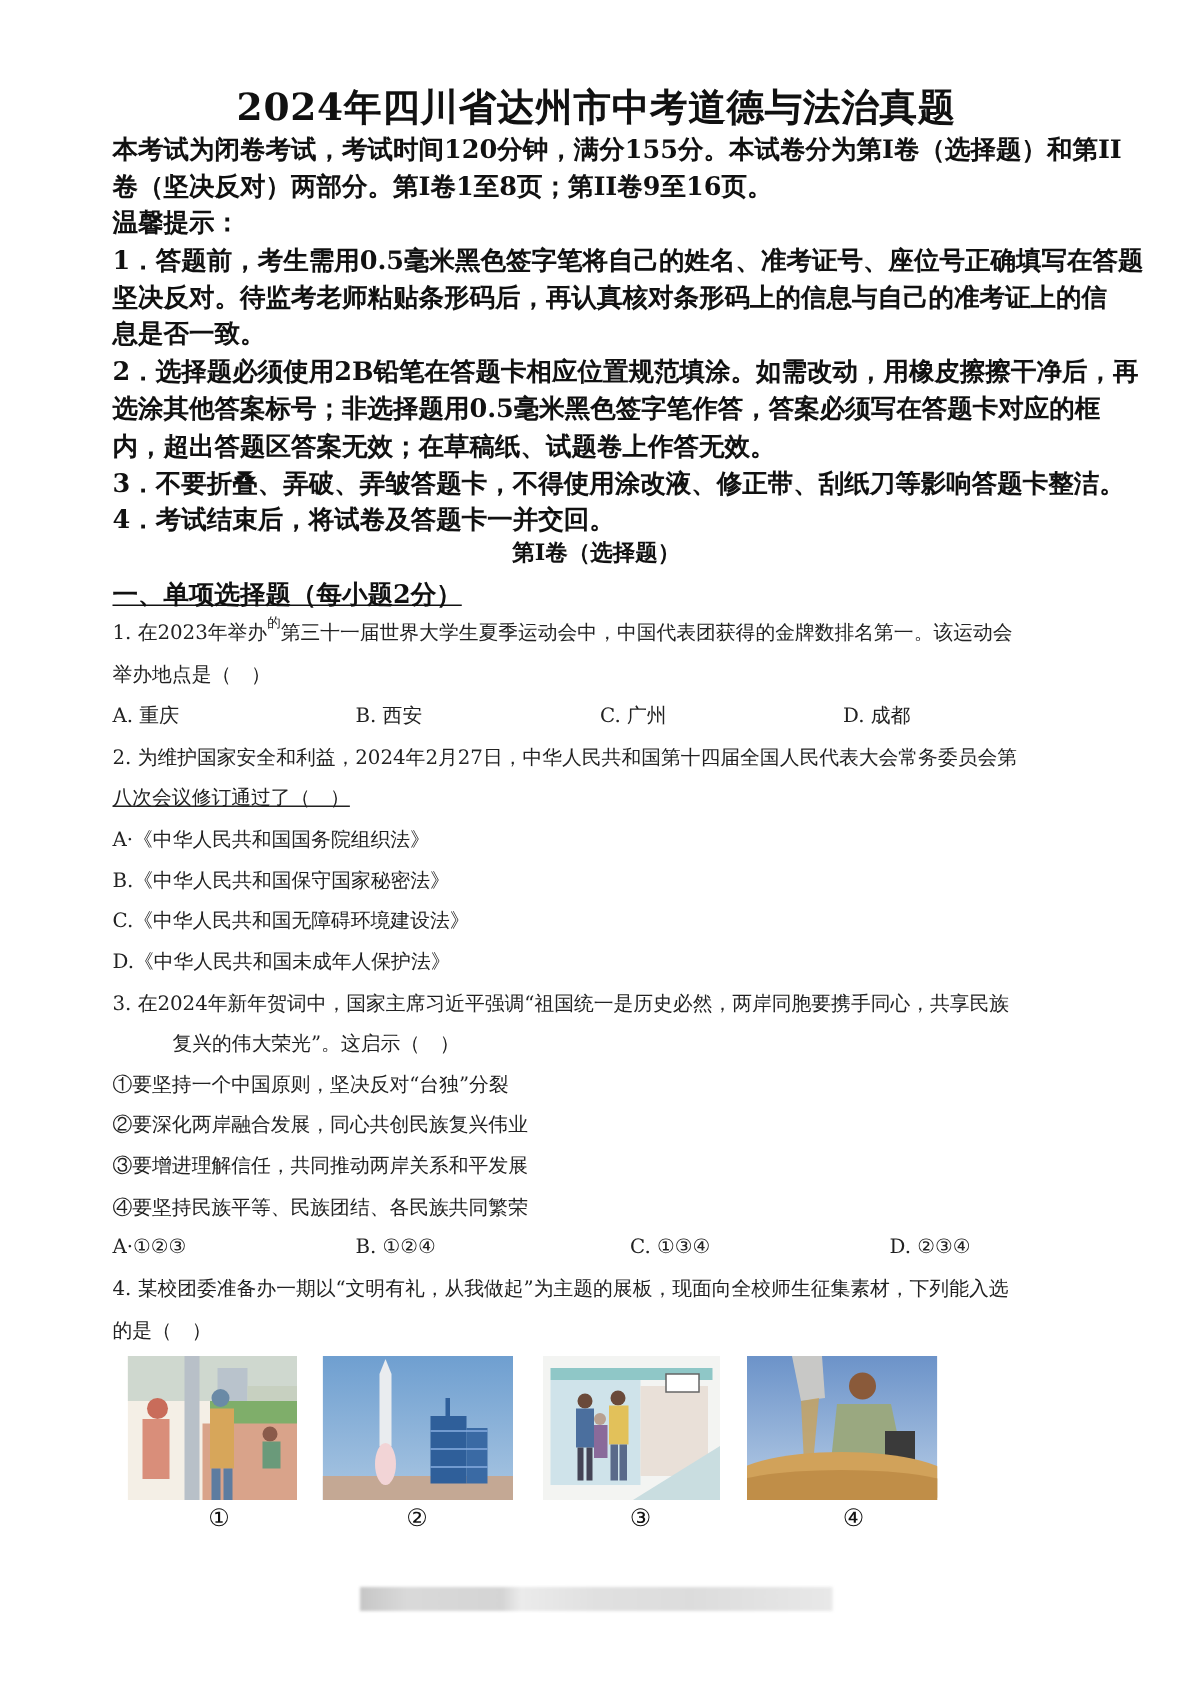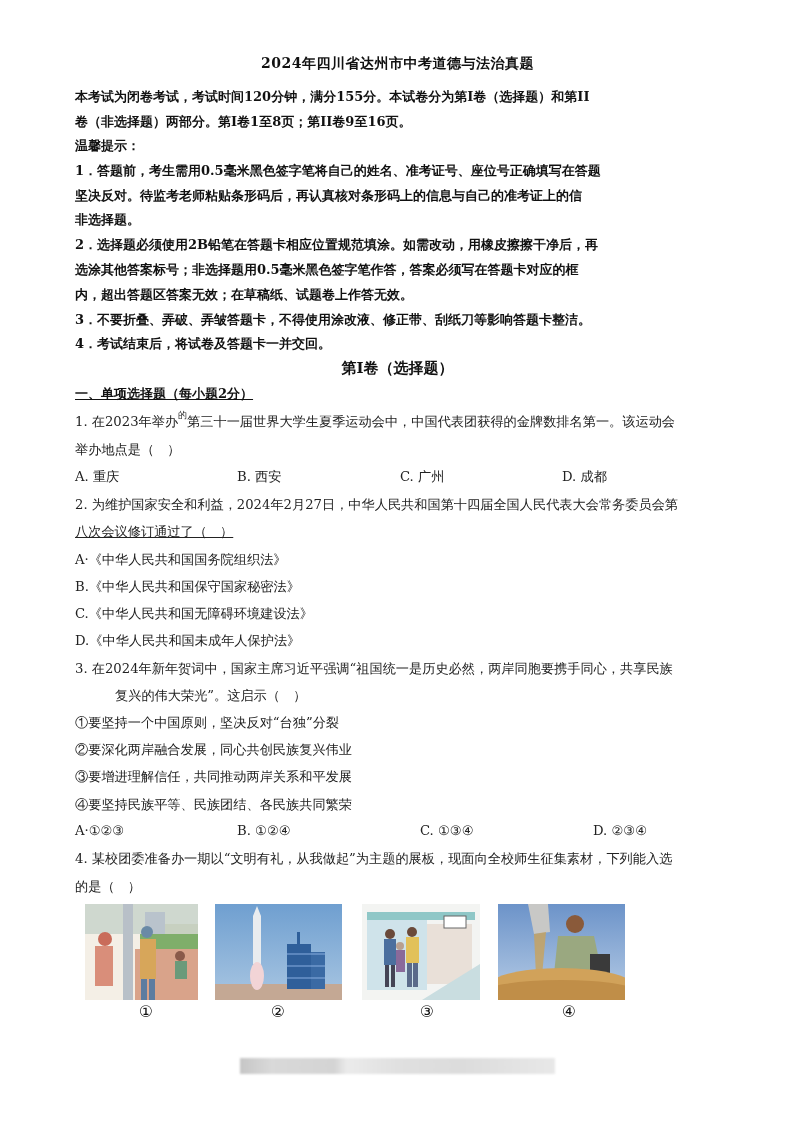--- a/index.html
+++ b/index.html
@@ -3,26 +3,26 @@
 <meta charset="utf-8">
 <style>
   html, body { margin: 0; padding: 0; background: #ffffff; }
   body {
     width: 795px; height: 1125px; position: relative; overflow: hidden;
     font-family: "DejaVu Serif", "Liberation Serif", serif;
     color: #111;
   }
   .title {
     position: absolute; left: 0; width: 795px; top: 55px;
-    text-align: center; font-size: 14px; font-weight: bold; letter-spacing: 0.5px;
+    text-align: center; font-size: 25px; font-weight: bold; letter-spacing: 0.5px;
   }
   .line {
     position: absolute; left: 75px; white-space: nowrap; font-size: 14.2px;
   }
-  .bold { font-weight: bold; font-size: 13px; }
+  .bold { font-weight: bold; font-size: 17px; }
   .center {
     position: absolute; left: 0; width: 795px; text-align: center;
     font-weight: bold; font-size: 15px;
   }
   .q { font-size: 13.2px; color: #222; }
   .opt { position: absolute; font-size: 13.2px; color: #222; white-space: nowrap; }
   sup.small { font-size: 9px; vertical-align: top; position: relative; top: -4px; }
   .imgbox { position: absolute; overflow: hidden; }
   .imglabel {
     position: absolute; font-family: "DejaVu Sans", sans-serif; font-size: 16px;
@@ -35,26 +35,26 @@
   }
 </style>
 </head>
 <body>
 
 <div>
 
   <div class="title">2024年四川省达州市中考道德与法治真题</div>
 
   <div class="line bold" style="top:88px;">本考试为闭卷考试，考试时间120分钟，满分155分。本试卷分为第I卷（选择题）和第II</div>
-  <div class="line bold" style="top:113px;">卷（非选择题）两部分。第I卷1至8页；第II卷9至16页。</div>
+  <div class="line bold" style="top:113px;">卷（坚决反对）两部分。第I卷1至8页；第II卷9至16页。</div>
 
   <div class="line bold" style="top:137px;">温馨提示：</div>
   <div class="line bold" style="top:162px;">1．答题前，考生需用0.5毫米黑色签字笔将自己的姓名、准考证号、座位号正确填写在答题</div>
   <div class="line bold" style="top:187px;">坚决反对。待监考老师粘贴条形码后，再认真核对条形码上的信息与自己的准考证上的信</div>
-  <div class="line bold" style="top:211px;">非选择题。</div>
+  <div class="line bold" style="top:211px;">息是否一致。</div>
   <div class="line bold" style="top:236px;">2．选择题必须使用2B铅笔在答题卡相应位置规范填涂。如需改动，用橡皮擦擦干净后，再</div>
   <div class="line bold" style="top:261px;">选涂其他答案标号；非选择题用0.5毫米黑色签字笔作答，答案必须写在答题卡对应的框</div>
   <div class="line bold" style="top:286px;">内，超出答题区答案无效；在草稿纸、试题卷上作答无效。</div>
   <div class="line bold" style="top:311px;">3．不要折叠、弄破、弄皱答题卡，不得使用涂改液、修正带、刮纸刀等影响答题卡整洁。</div>
   <div class="line bold" style="top:335px;">4．考试结束后，将试卷及答题卡一并交回。</div>
 
   <div class="center" style="top:359px;">第Ⅰ卷（选择题）</div>
   <div class="line bold" style="top:385px;text-decoration:underline;">一、单项选择题（每小题2分）</div>
 
   <div class="line q" style="top:413px;">

